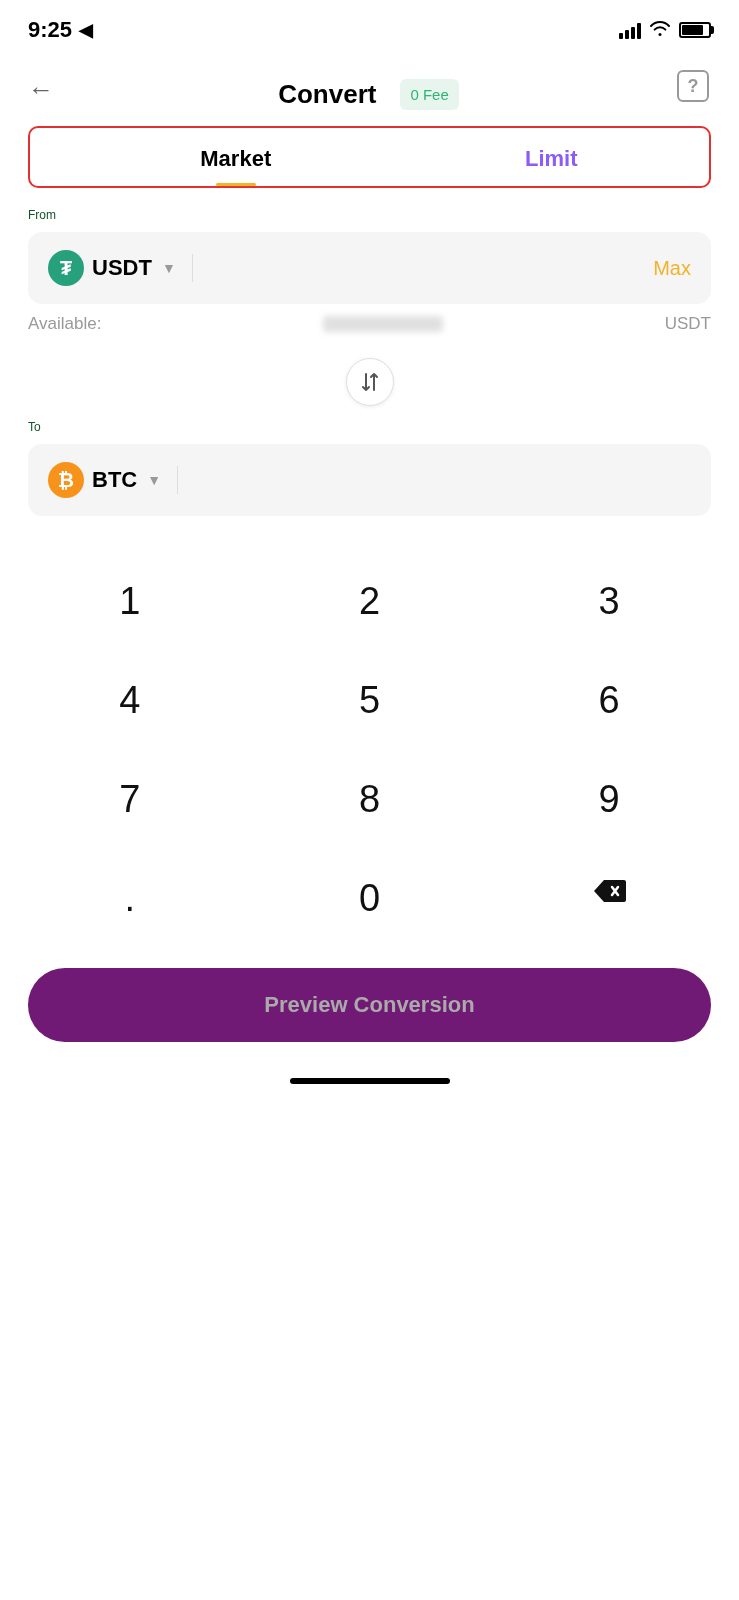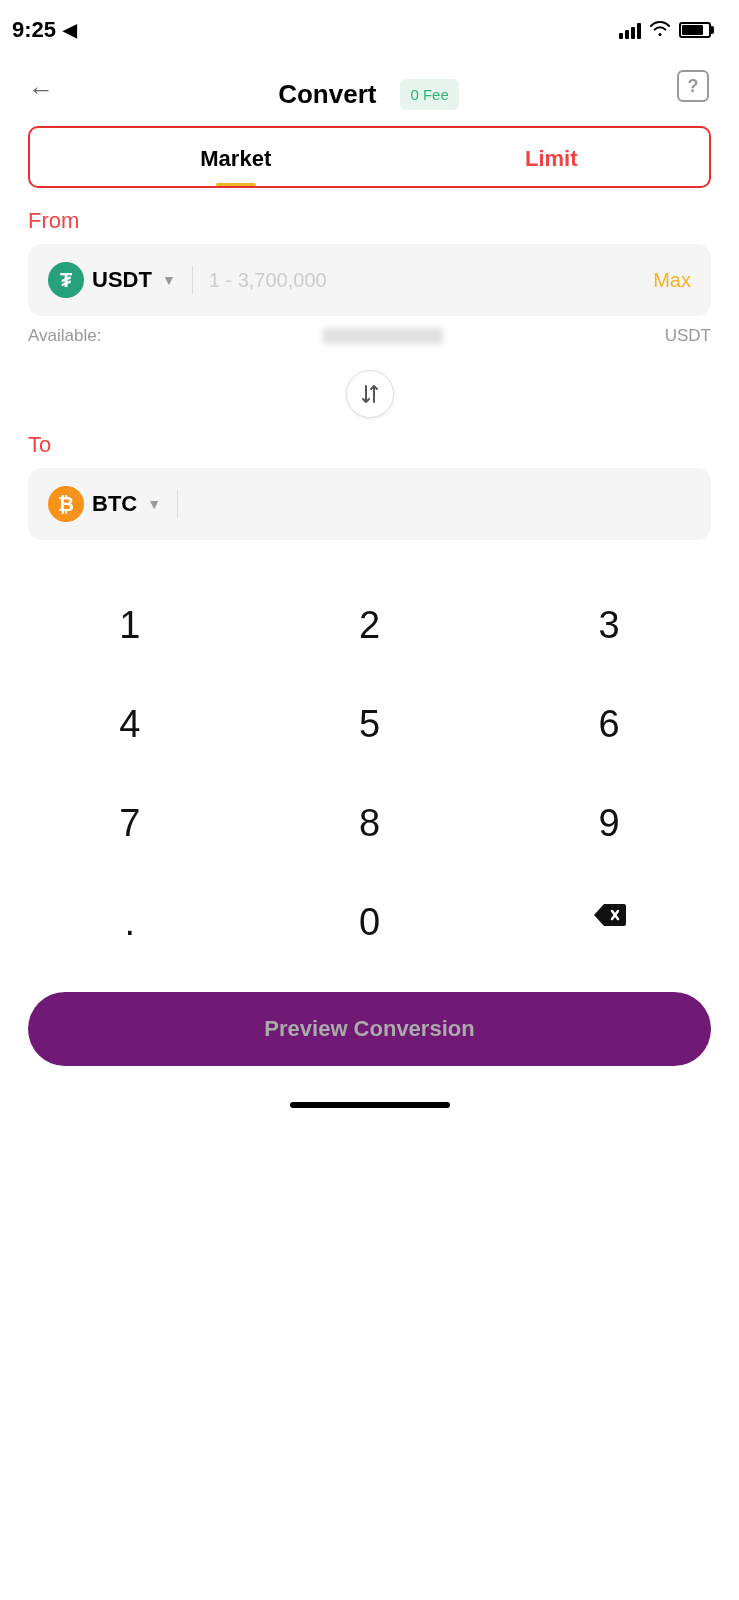--- a/index.html
+++ b/index.html
@@ -10,21 +10,21 @@
       background: #ffffff;
       font-family: -apple-system, BlinkMacSystemFont, 'Helvetica Neue', Arial, sans-serif;
       overflow-x: hidden;
     }
 
     
     .status-bar {
       display: flex;
       align-items: center;
       justify-content: space-between;
-      padding: 14px 28px 8px 12px;
+      padding: 14px 28px 8px 28px;
       height: 54px;
     }
     .status-time {
       font-size: 22px;
       font-weight: 700;
       color: #000;
       display: flex;
       align-items: center;
       gap: 4px;
     }
@@ -127,40 +127,40 @@
       padding-left: 48px;
     }
     .tab-item {
       flex: 1;
       text-align: center;
       padding: 18px 0 14px 0;
       font-size: 22px;
       font-weight: 600;
       cursor: pointer;
       position: relative;
-      color: #ef4444;
+      color: #8b5cf6;
     }
     .tab-item.active {
       color: #000;
     }
     .tab-underline {
       position: absolute;
       bottom: 0;
       left: 50%;
       transform: translateX(-50%);
       width: 40px;
       height: 3px;
       background: #f0b429;
       border-radius: 2px;
     }
 
     
     .section-label {
-      font-size: 22px;
-      color: #ef4444;
+      font-size: 12px;
+      color: #14532d;
       padding: 0 28px;
       margin-bottom: 10px;
     }
 
     .currency-row {
       margin: 0 28px;
       background: #f5f5f5;
       border-radius: 14px;
       padding: 18px 20px;
       display: flex;
@@ -385,21 +385,20 @@
 
 <div class="section-label">From</div>
 
 <div class="currency-row">
   <div class="currency-selector">
     <div class="currency-icon usdt-icon">₮</div>
     <span class="currency-name">USDT</span>
     <span class="chevron-down">▼</span>
   </div>
   <div class="divider-line"></div>
-  <span class="amount-placeholder">1 - 3,700,000</span>
   <span class="max-btn">Max</span>
 </div>
 
 <div class="available-row">
   <span>Available:</span>
   <span class="available-blur"></span>
   <span>USDT</span>
 </div>
 
 <div class="swap-btn-container">

